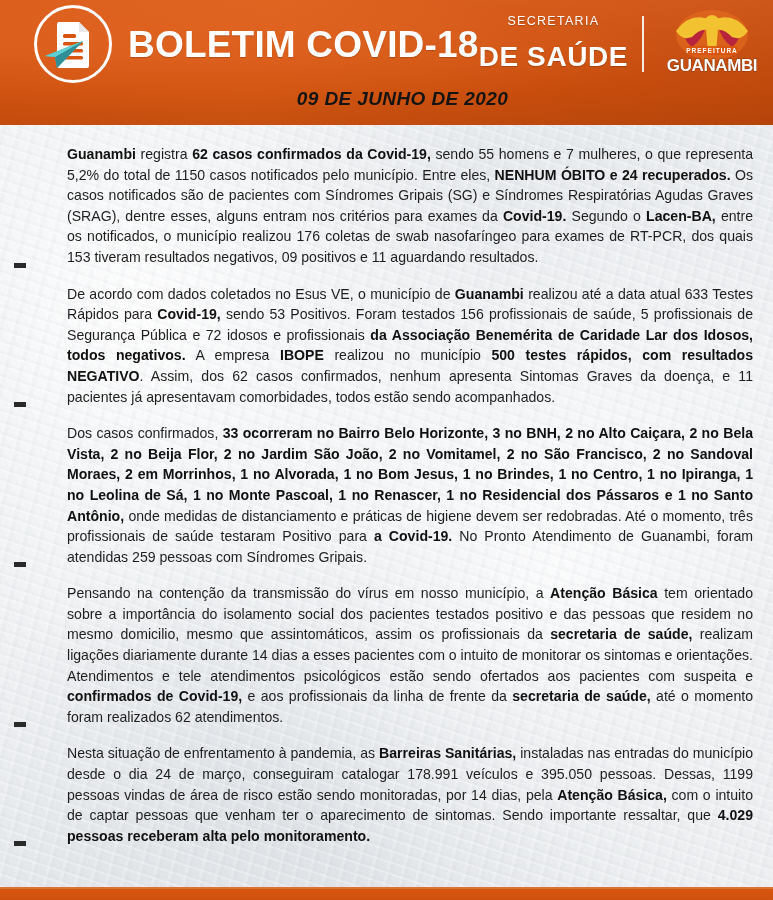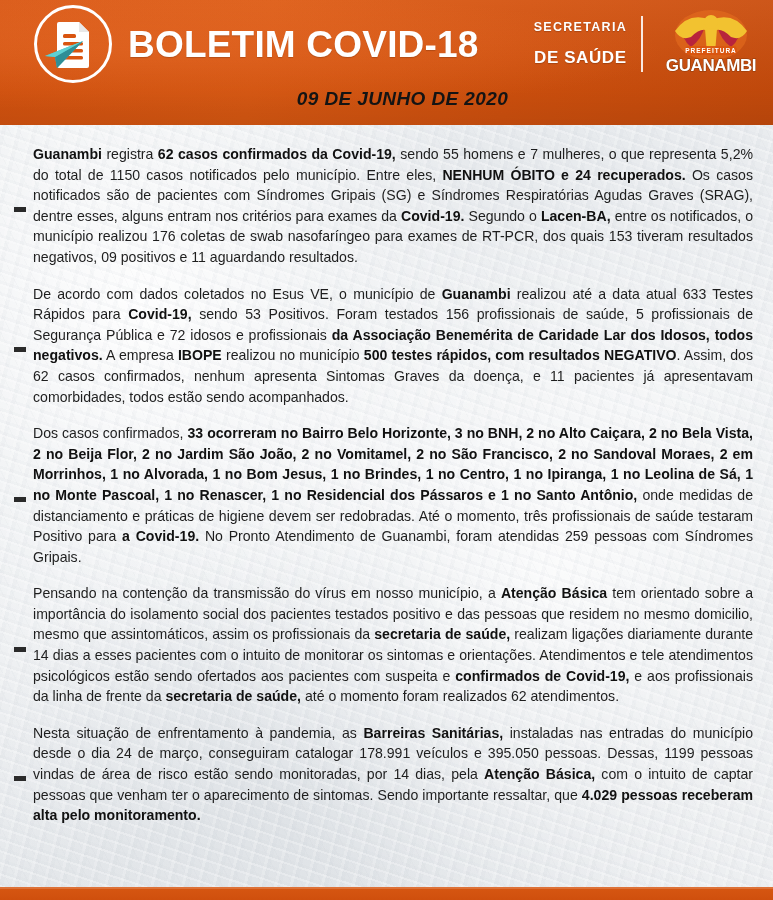--- a/index.html
+++ b/index.html
@@ -113,26 +113,26 @@
   
   .secretaria {
     flex: 0 0 auto;
     text-align: center;
     color: #ffffff;
     padding-right: 14px;
     line-height: 1.1;
   }
   .secretaria .line1 {
     font-size: 12.5px;
-    font-weight: bold;
+    font-weight: normal;
     letter-spacing: 1.3px;
     text-shadow: 0 1px 1px rgba(0,0,0,.2);
   }
   .secretaria .line2 {
-    font-size: 17px;
+    font-size: 28px;
     font-weight: bold;
     letter-spacing: .6px;
     margin-top: 14px;
     text-shadow: 0 1px 1px rgba(0,0,0,.2);
   }
 
   .divider-v {
     flex: 0 0 2px;
     width: 2px;
     height: 56px;
@@ -171,22 +171,23 @@
   
   .content {
     position: relative;
     z-index: 2;
     padding: 19px 20px 0 12px;
   }
 
   .para {
     position: relative;
     display: flex;
-    align-items: center;
+    align-items: flex-end;
     margin-bottom: 16px;
+    gap: 34px;
   }
   .para:last-child { margin-bottom: 15px; }
 
   .bullet {
     flex: 0 0 12px;
     width: 5px;
     height: 5px;
     background: #2a2a2a;
     margin: 8px 7px 0 2px;
   }

